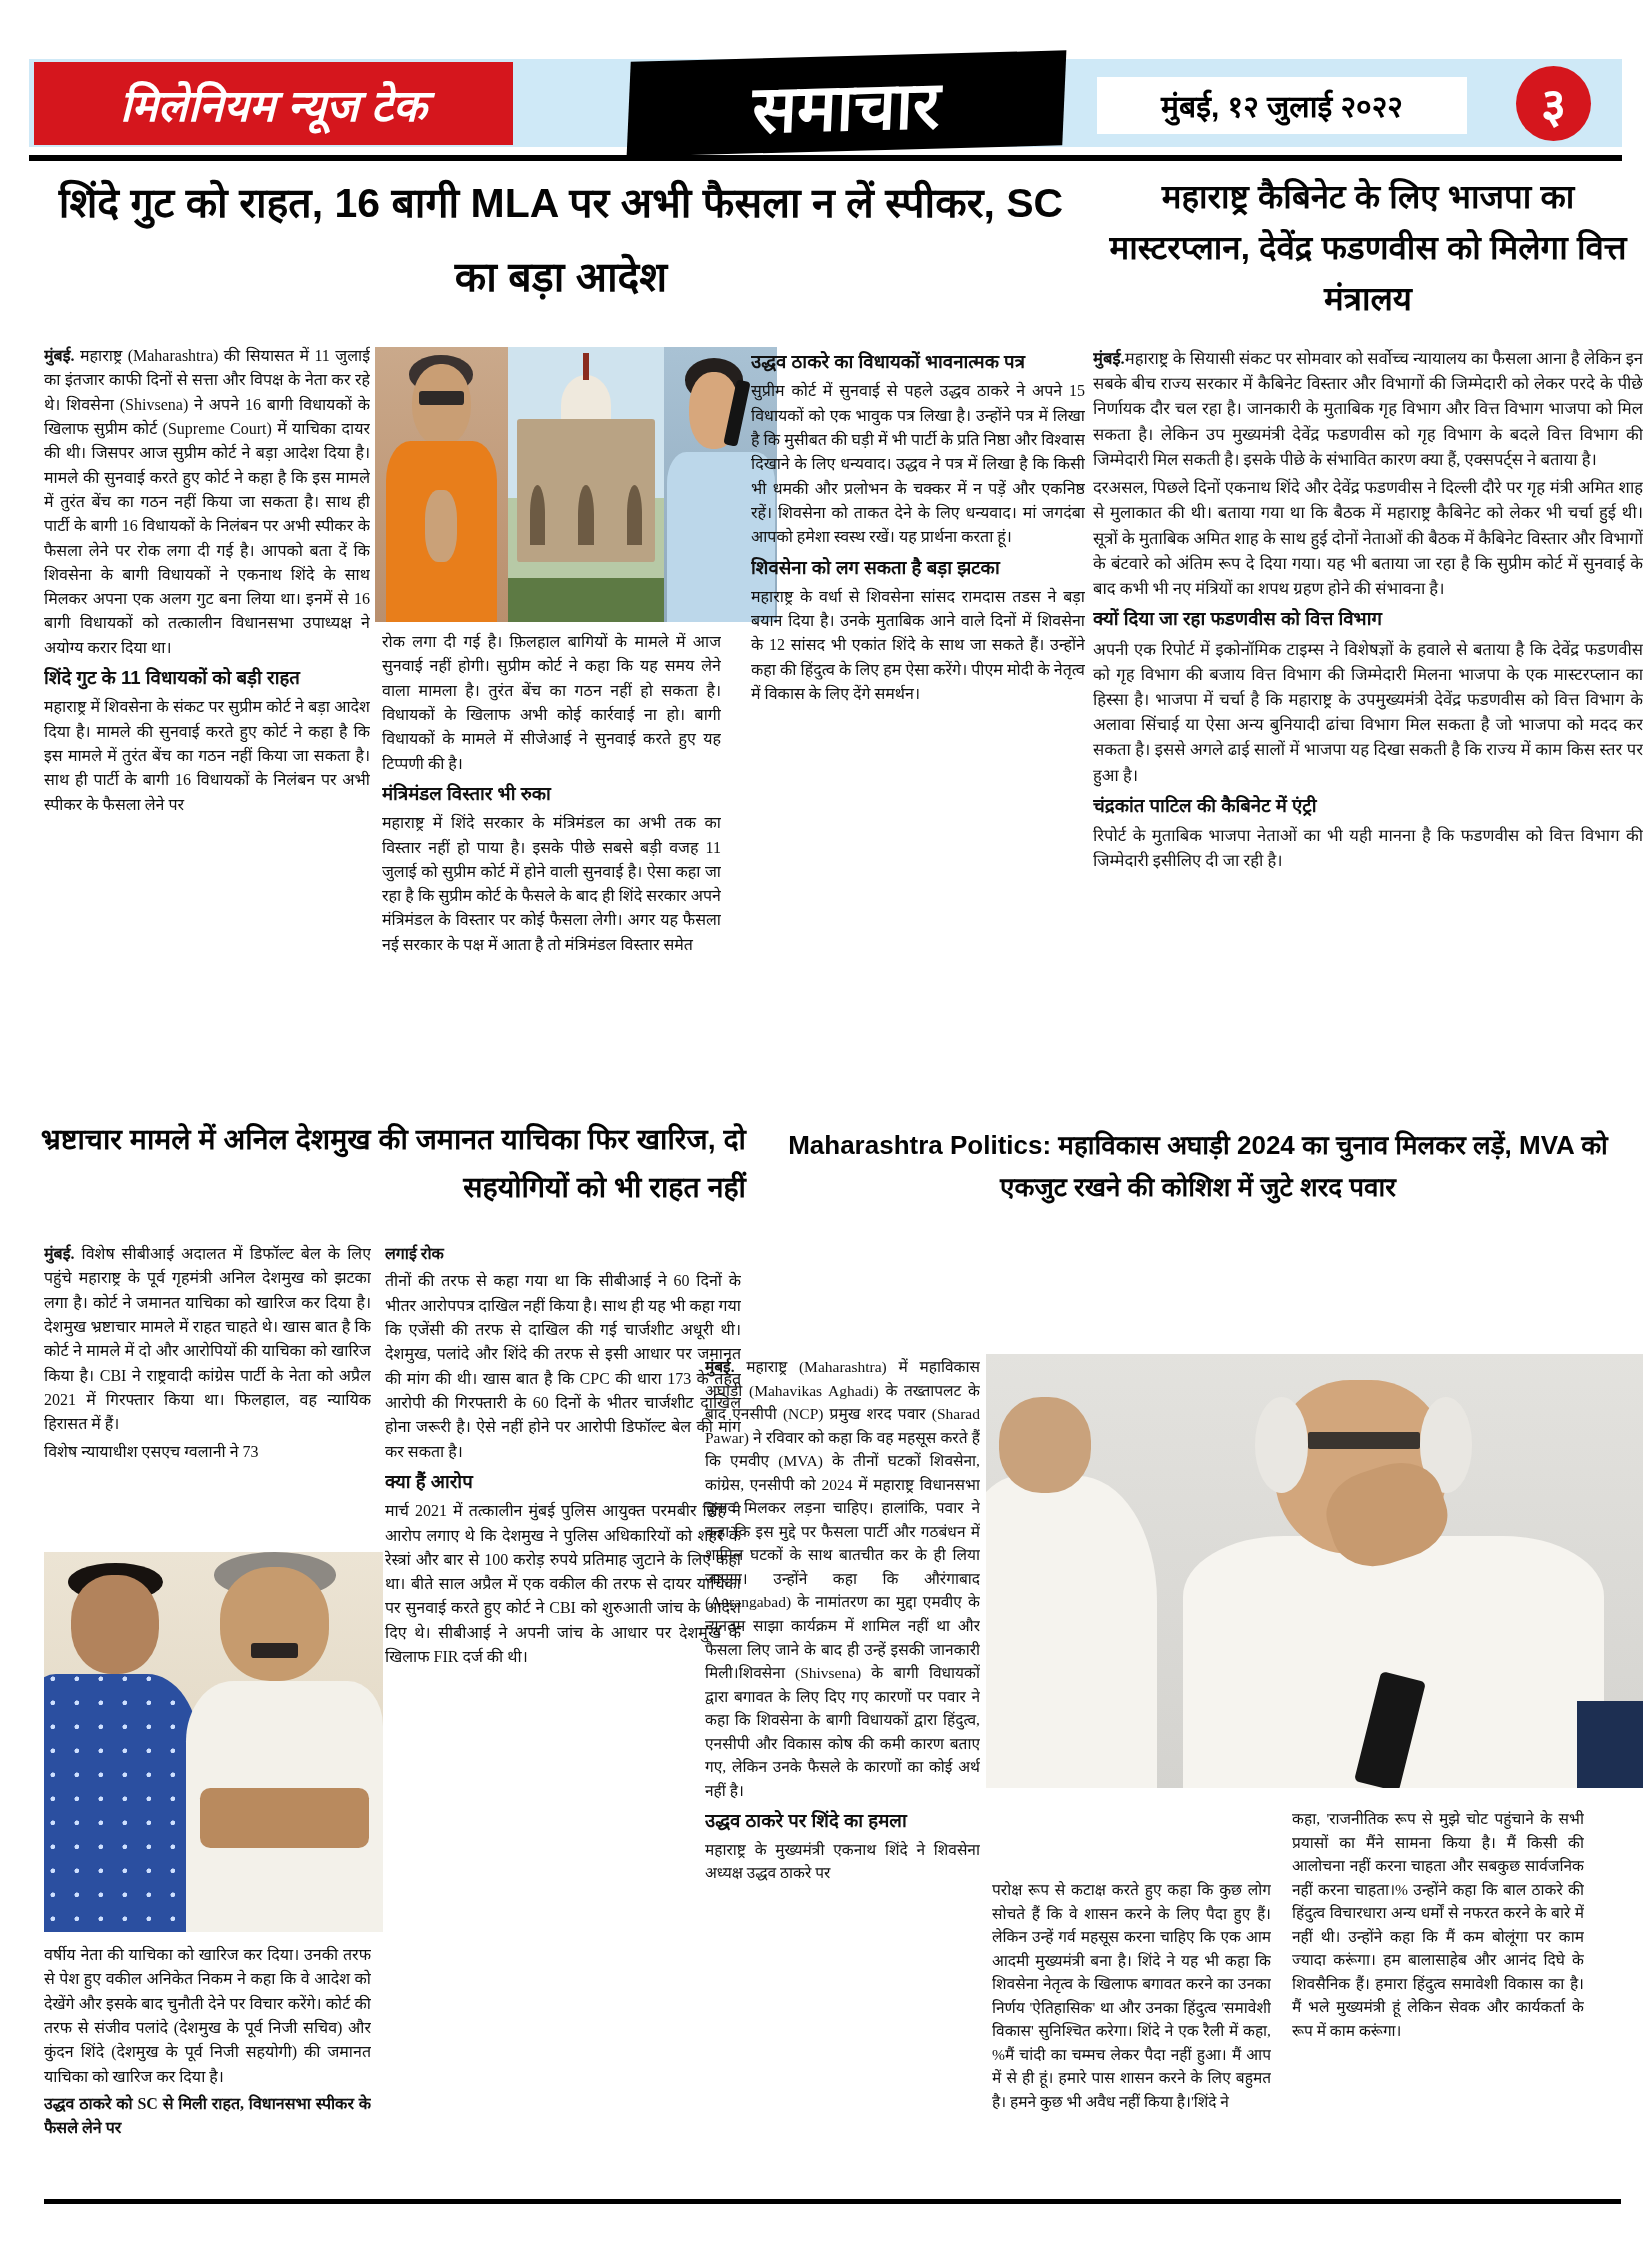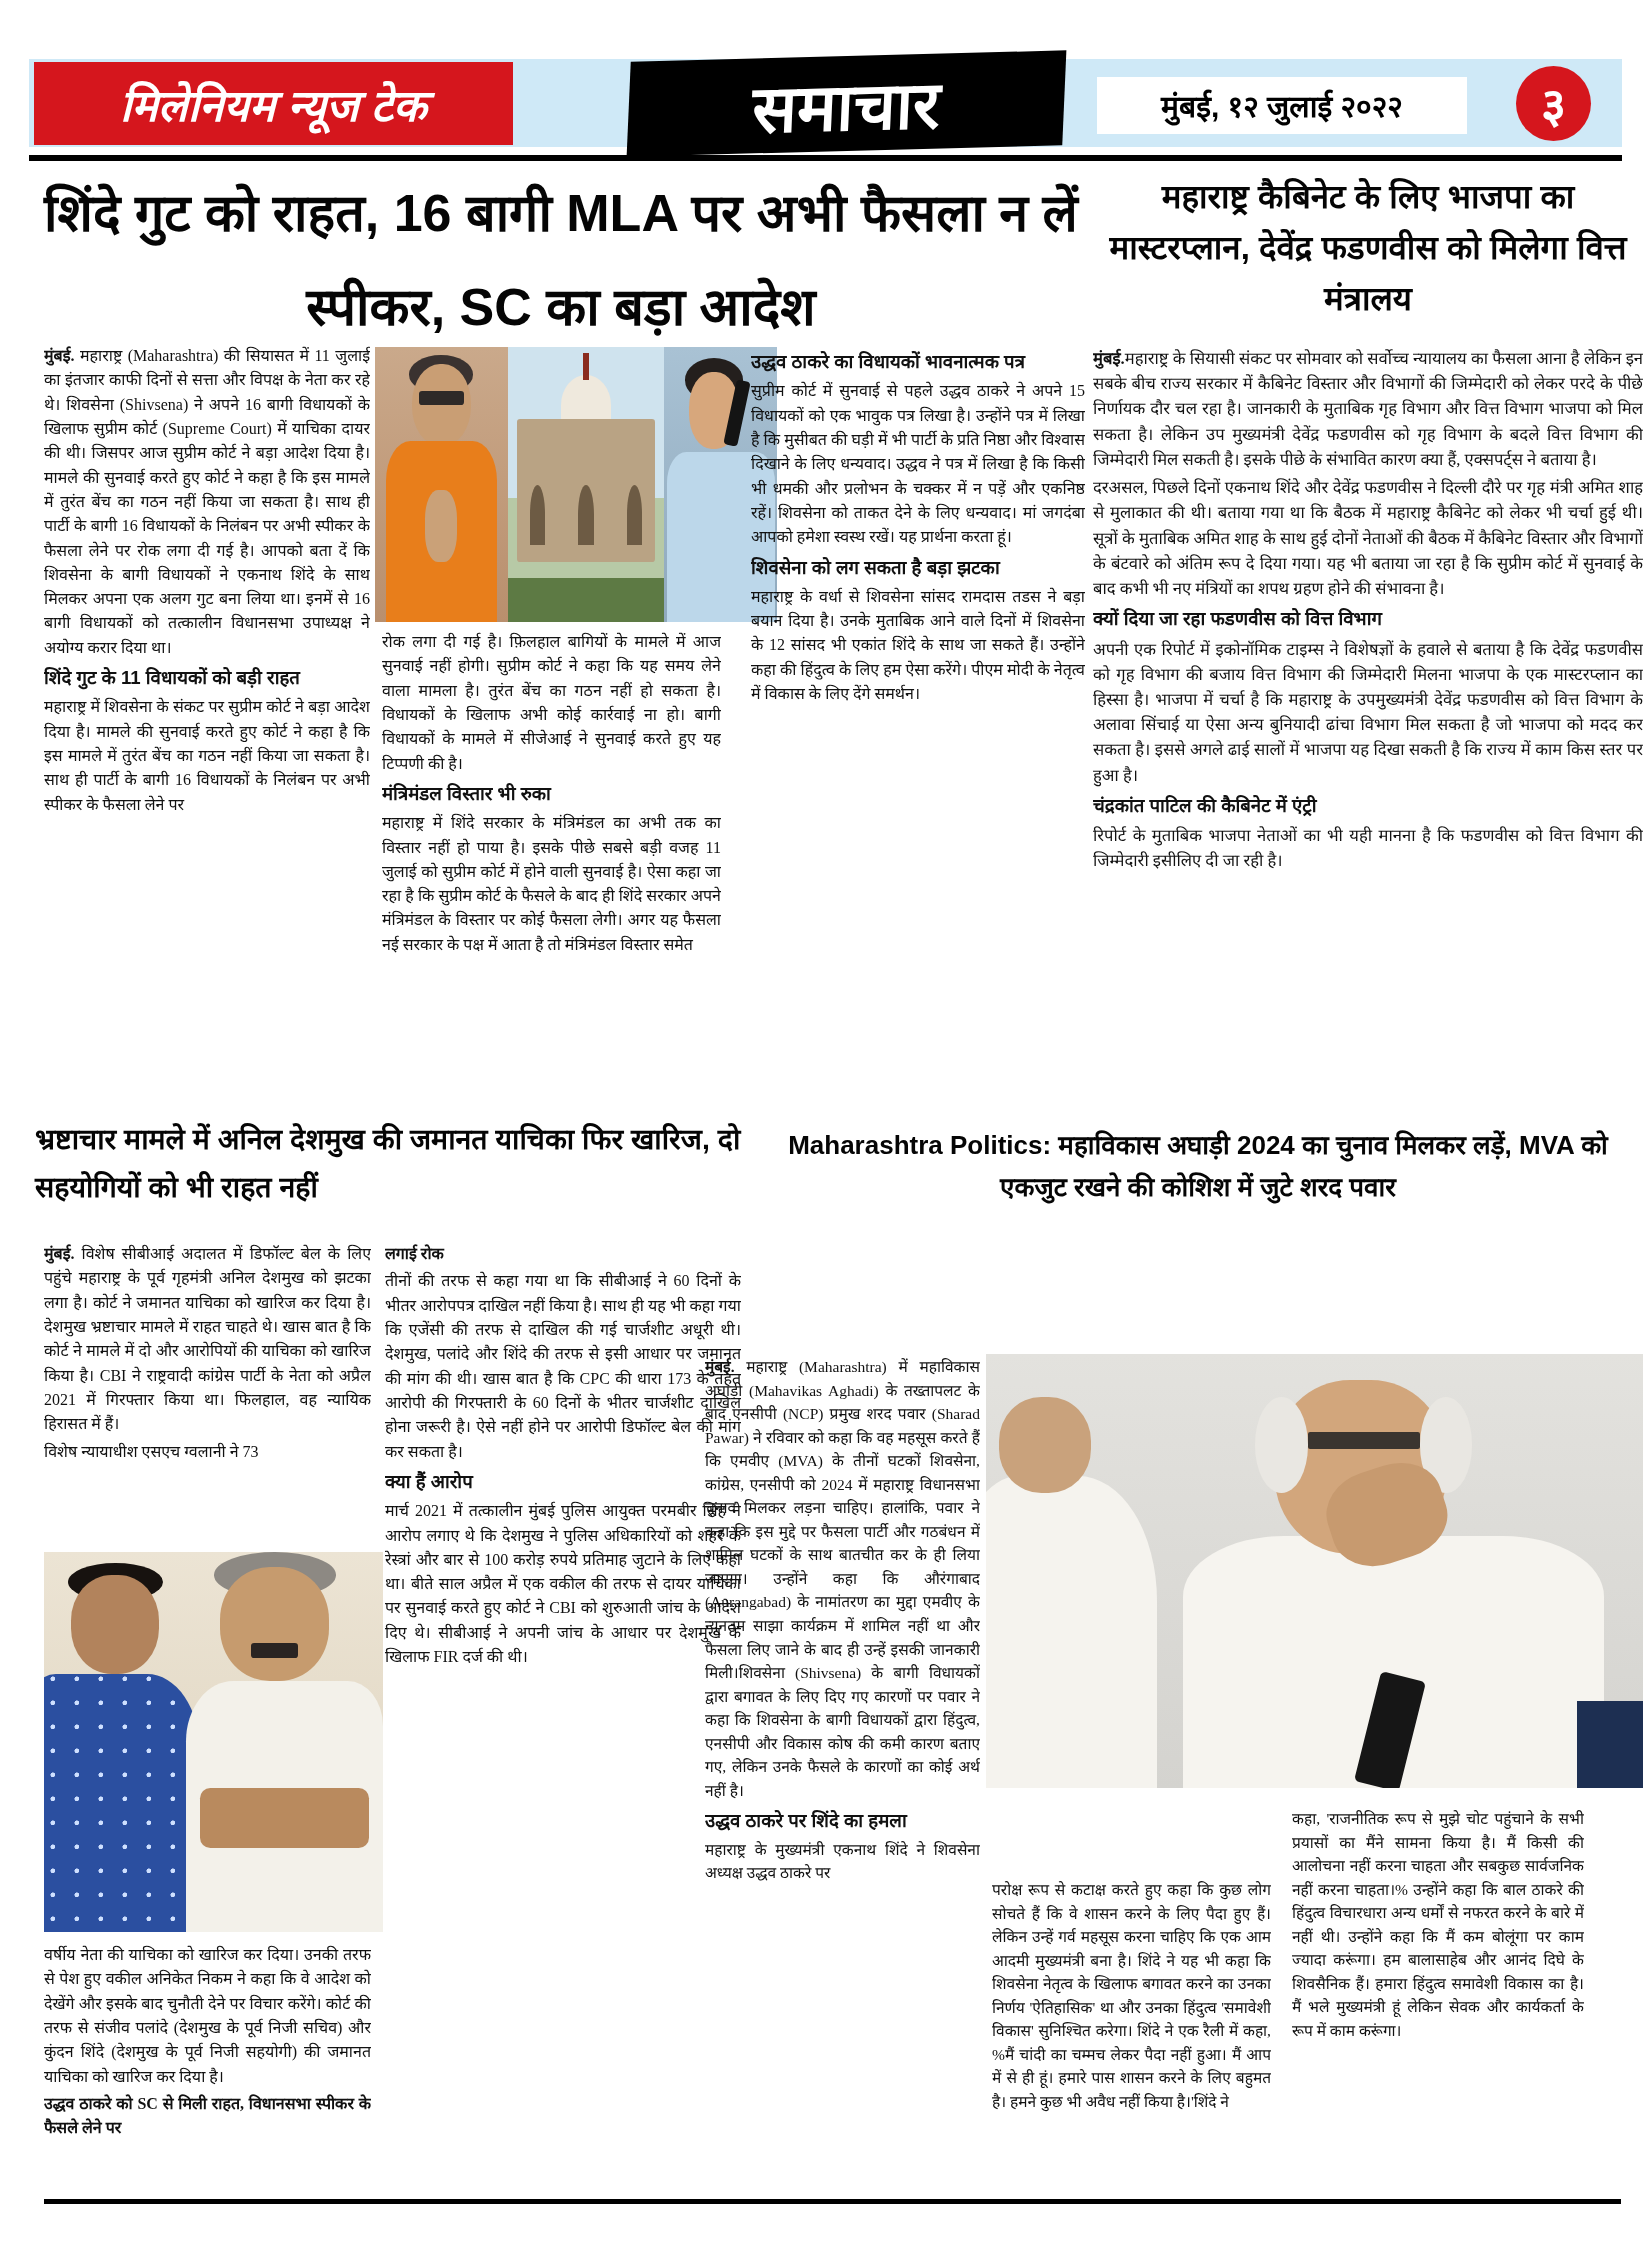--- a/index.html
+++ b/index.html
@@ -13,23 +13,23 @@
   .section-box{background:#000;color:#fff;display:flex;align-items:center;justify-content:center;
                transform:skewX(-4deg) rotate(-1.5deg);font-family:"Liberation Sans","DejaVu Sans",sans-serif;
                font-weight:bold;font-size:66px;}
   .date-box{background:#fff;color:#000;display:flex;align-items:center;justify-content:center;
             font-family:"Liberation Sans","DejaVu Sans",sans-serif;font-weight:bold;font-size:30px;}
   .page-circle{background:#d5161d;color:#fff;border-radius:50%;display:flex;align-items:center;justify-content:center;
                font-family:"Liberation Sans","DejaVu Sans",sans-serif;font-weight:bold;font-size:48px;}
   .rule{background:#000;}
   
   .head{font-family:"Liberation Sans","DejaVu Sans",sans-serif;font-weight:bold;color:#050505;text-align:center;}
-  .h1a{font-size:52px;line-height:1.8;}
+  .h1a{font-size:41px;line-height:1.8;}
   .h2a{font-size:33px;line-height:1.55;}
-  .h3a{font-size:28.5px;line-height:1.7;text-align:left;}
+  .h3a{font-size:28.5px;line-height:1.7;text-align:right;}
   .h4a{font-size:26px;line-height:1.6;}
   
   .col{font-size:16px;line-height:1.52;text-align:justify;overflow:hidden;}
   .col.mid{font-size:16.6px;}
   .col.sm{font-size:15.5px;}
   .col p{margin:0 0 3.1px 0;}
   .lead{font-weight:bold;}
   .sub{font-family:"Liberation Sans","DejaVu Sans",sans-serif;font-weight:bold;font-size:18.6px;
        line-height:1.4;margin:5.2px 0 4.1px 0;text-align:left;}
   .crosshead{font-weight:bold;}

